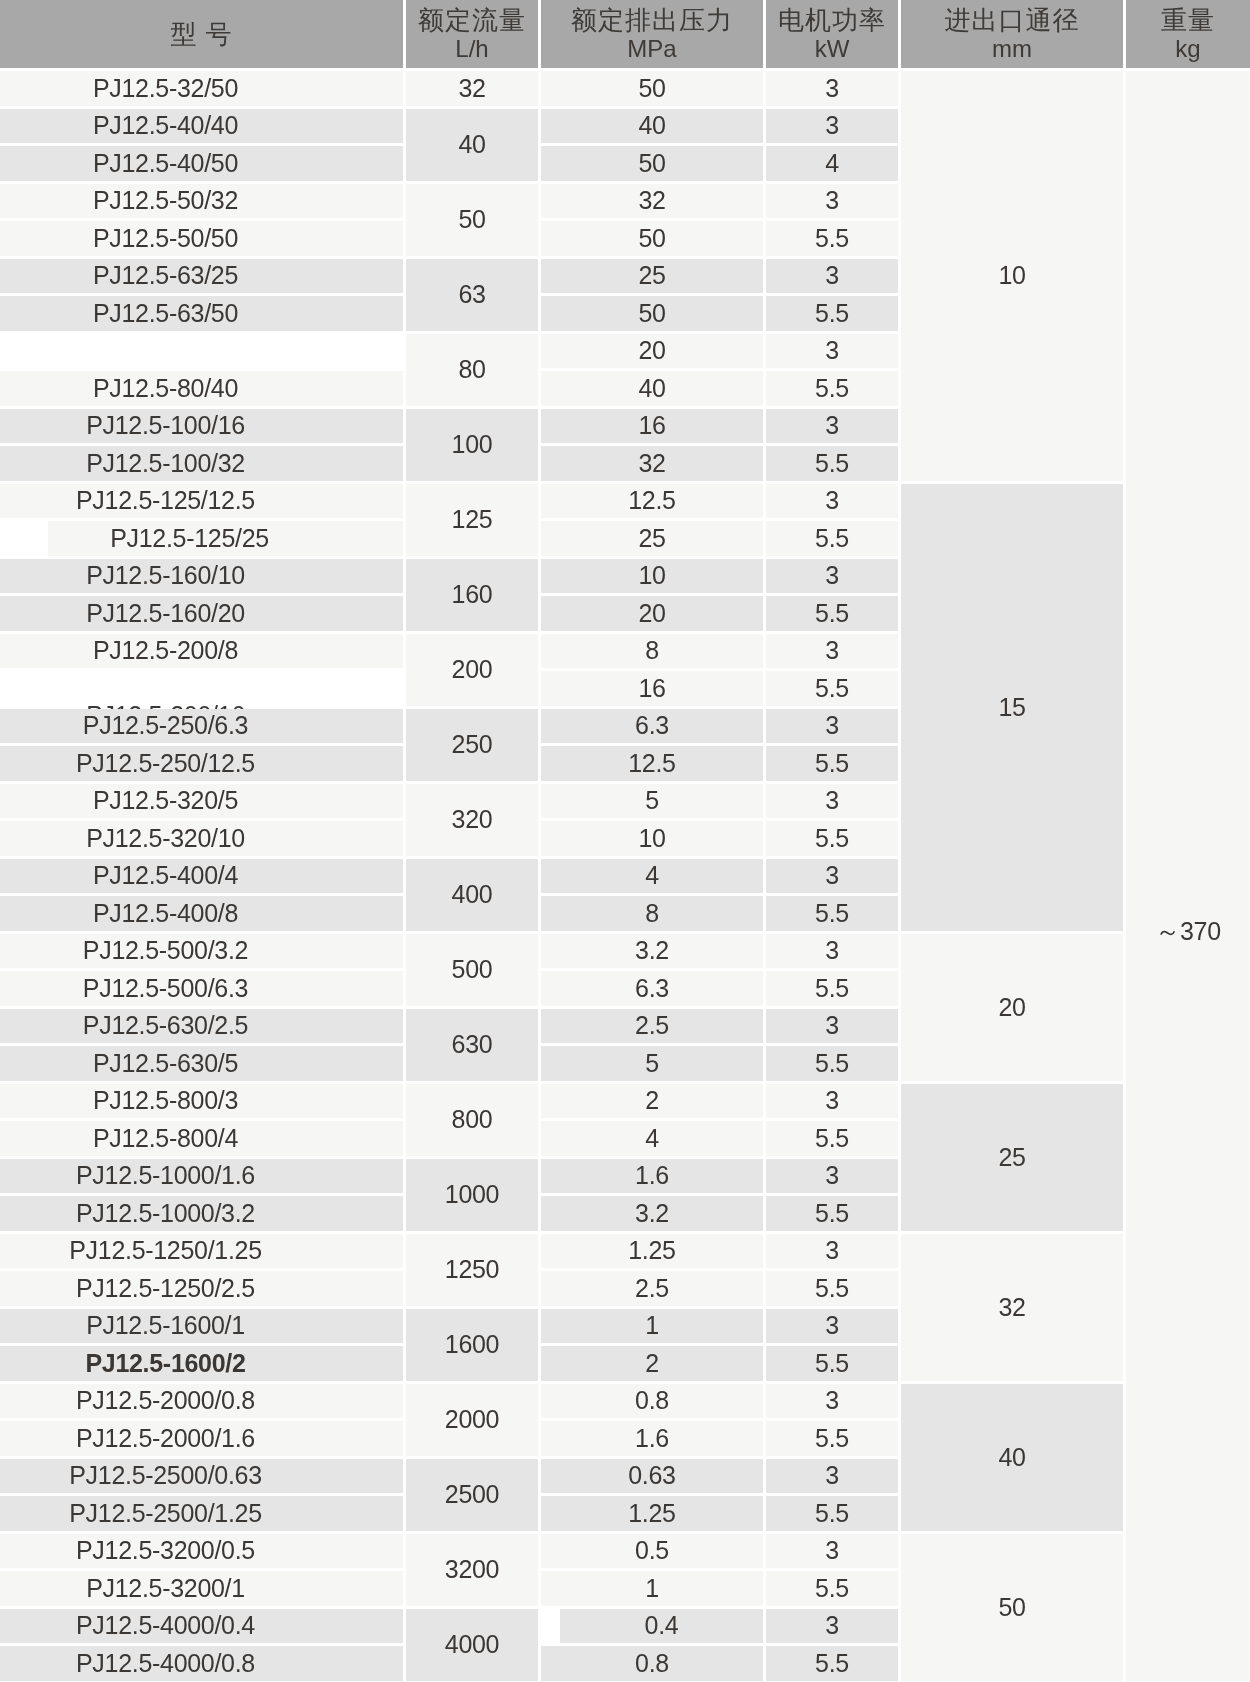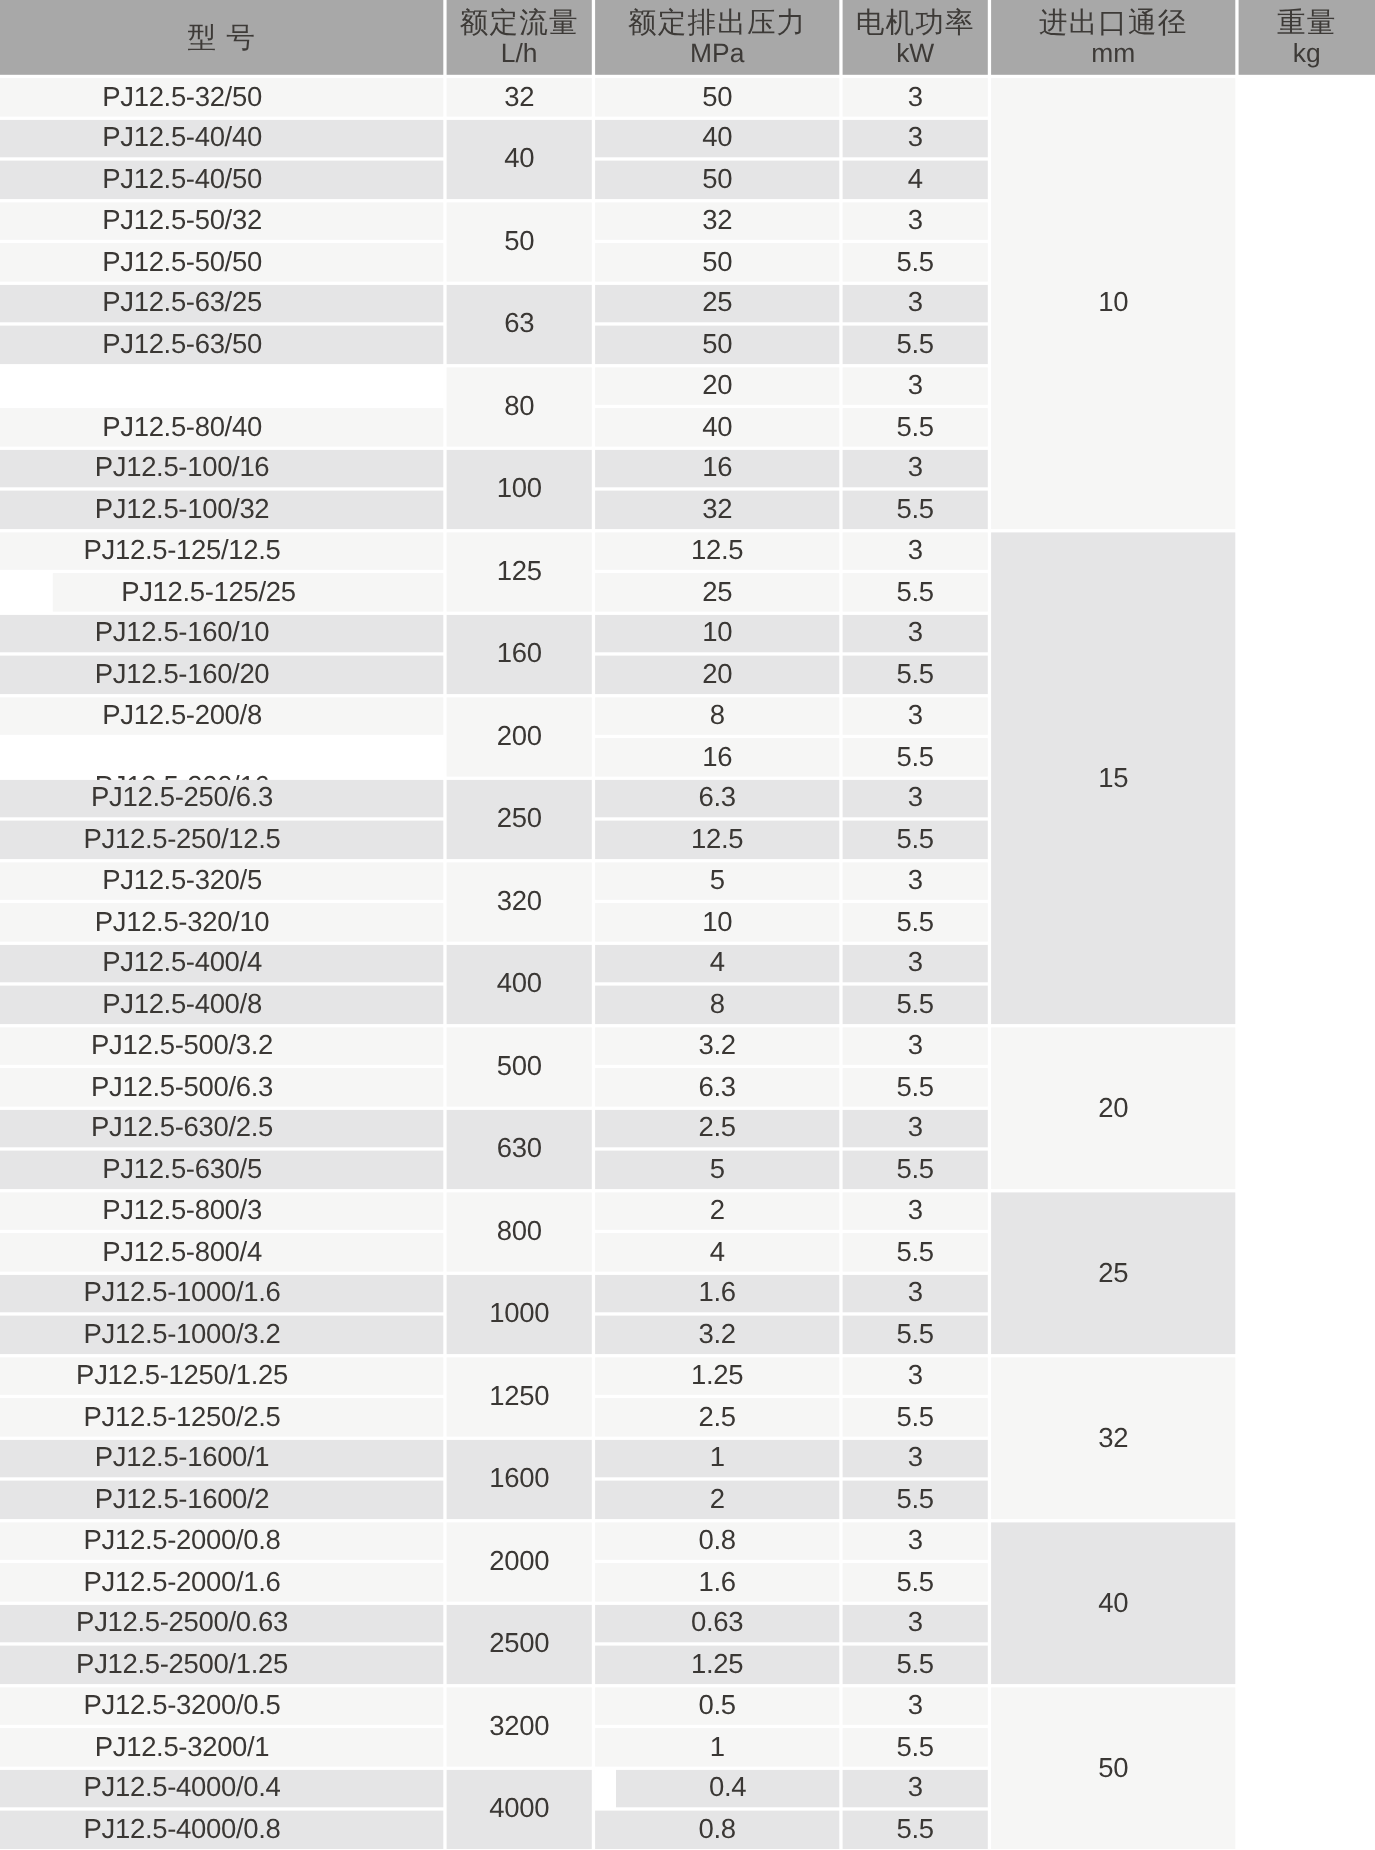--- a/index.html
+++ b/index.html
@@ -191,21 +191,21 @@
     <div class="cell light" style="grid-area: 33 / 2 / span 2;">1250</div>
     <div class="cell light" style="grid-area: 33 / 3 / span 1;">1.25</div>
     <div class="cell light" style="grid-area: 33 / 4 / span 1;">3</div>
     <div class="cell light model" style="grid-area: 34 / 1 / span 1;">PJ12.5-1250/2.5</div>
     <div class="cell light" style="grid-area: 34 / 3 / span 1;">2.5</div>
     <div class="cell light" style="grid-area: 34 / 4 / span 1;">5.5</div>
     <div class="cell dark model" style="grid-area: 35 / 1 / span 1;">PJ12.5-1600/1</div>
     <div class="cell dark" style="grid-area: 35 / 2 / span 2;">1600</div>
     <div class="cell dark" style="grid-area: 35 / 3 / span 1;">1</div>
     <div class="cell dark" style="grid-area: 35 / 4 / span 1;">3</div>
-    <div class="cell dark model" style="grid-area: 36 / 1 / span 1;">PJ12.5-1600/2</div>
+    <div class="cell dark model" style="grid-area: 36 / 1 / span 1; font-weight: bold;">PJ12.5-1600/2</div>
     <div class="cell dark" style="grid-area: 36 / 3 / span 1;">2</div>
     <div class="cell dark" style="grid-area: 36 / 4 / span 1;">5.5</div>
     <div class="cell light model" style="grid-area: 37 / 1 / span 1;">PJ12.5-2000/0.8</div>
     <div class="cell light" style="grid-area: 37 / 2 / span 2;">2000</div>
     <div class="cell light" style="grid-area: 37 / 3 / span 1;">0.8</div>
     <div class="cell light" style="grid-area: 37 / 4 / span 1;">3</div>
     <div class="cell light model" style="grid-area: 38 / 1 / span 1;">PJ12.5-2000/1.6</div>
     <div class="cell light" style="grid-area: 38 / 3 / span 1;">1.6</div>
     <div class="cell light" style="grid-area: 38 / 4 / span 1;">5.5</div>
     <div class="cell dark model" style="grid-area: 39 / 1 / span 1;">PJ12.5-2500/0.63</div>
@@ -229,13 +229,14 @@
     <div class="cell dark model" style="grid-area: 44 / 1 / span 1;">PJ12.5-4000/0.8</div>
     <div class="cell dark" style="grid-area: 44 / 3 / span 1;">0.8</div>
     <div class="cell dark" style="grid-area: 44 / 4 / span 1;">5.5</div>
     <div class="cell light" style="grid-area: 2 / 5 / span 11;">10</div>
     <div class="cell dark" style="grid-area: 13 / 5 / span 12;">15</div>
     <div class="cell light" style="grid-area: 25 / 5 / span 4;">20</div>
     <div class="cell dark" style="grid-area: 29 / 5 / span 4;">25</div>
     <div class="cell light" style="grid-area: 33 / 5 / span 4;">32</div>
     <div class="cell dark" style="grid-area: 37 / 5 / span 4;">40</div>
     <div class="cell light" style="grid-area: 41 / 5 / span 4;">50</div>
+    <div class="cell weight" style="grid-area: 2 / 6 / span 43;">～370</div>
   </div>
 
 </body></html>

